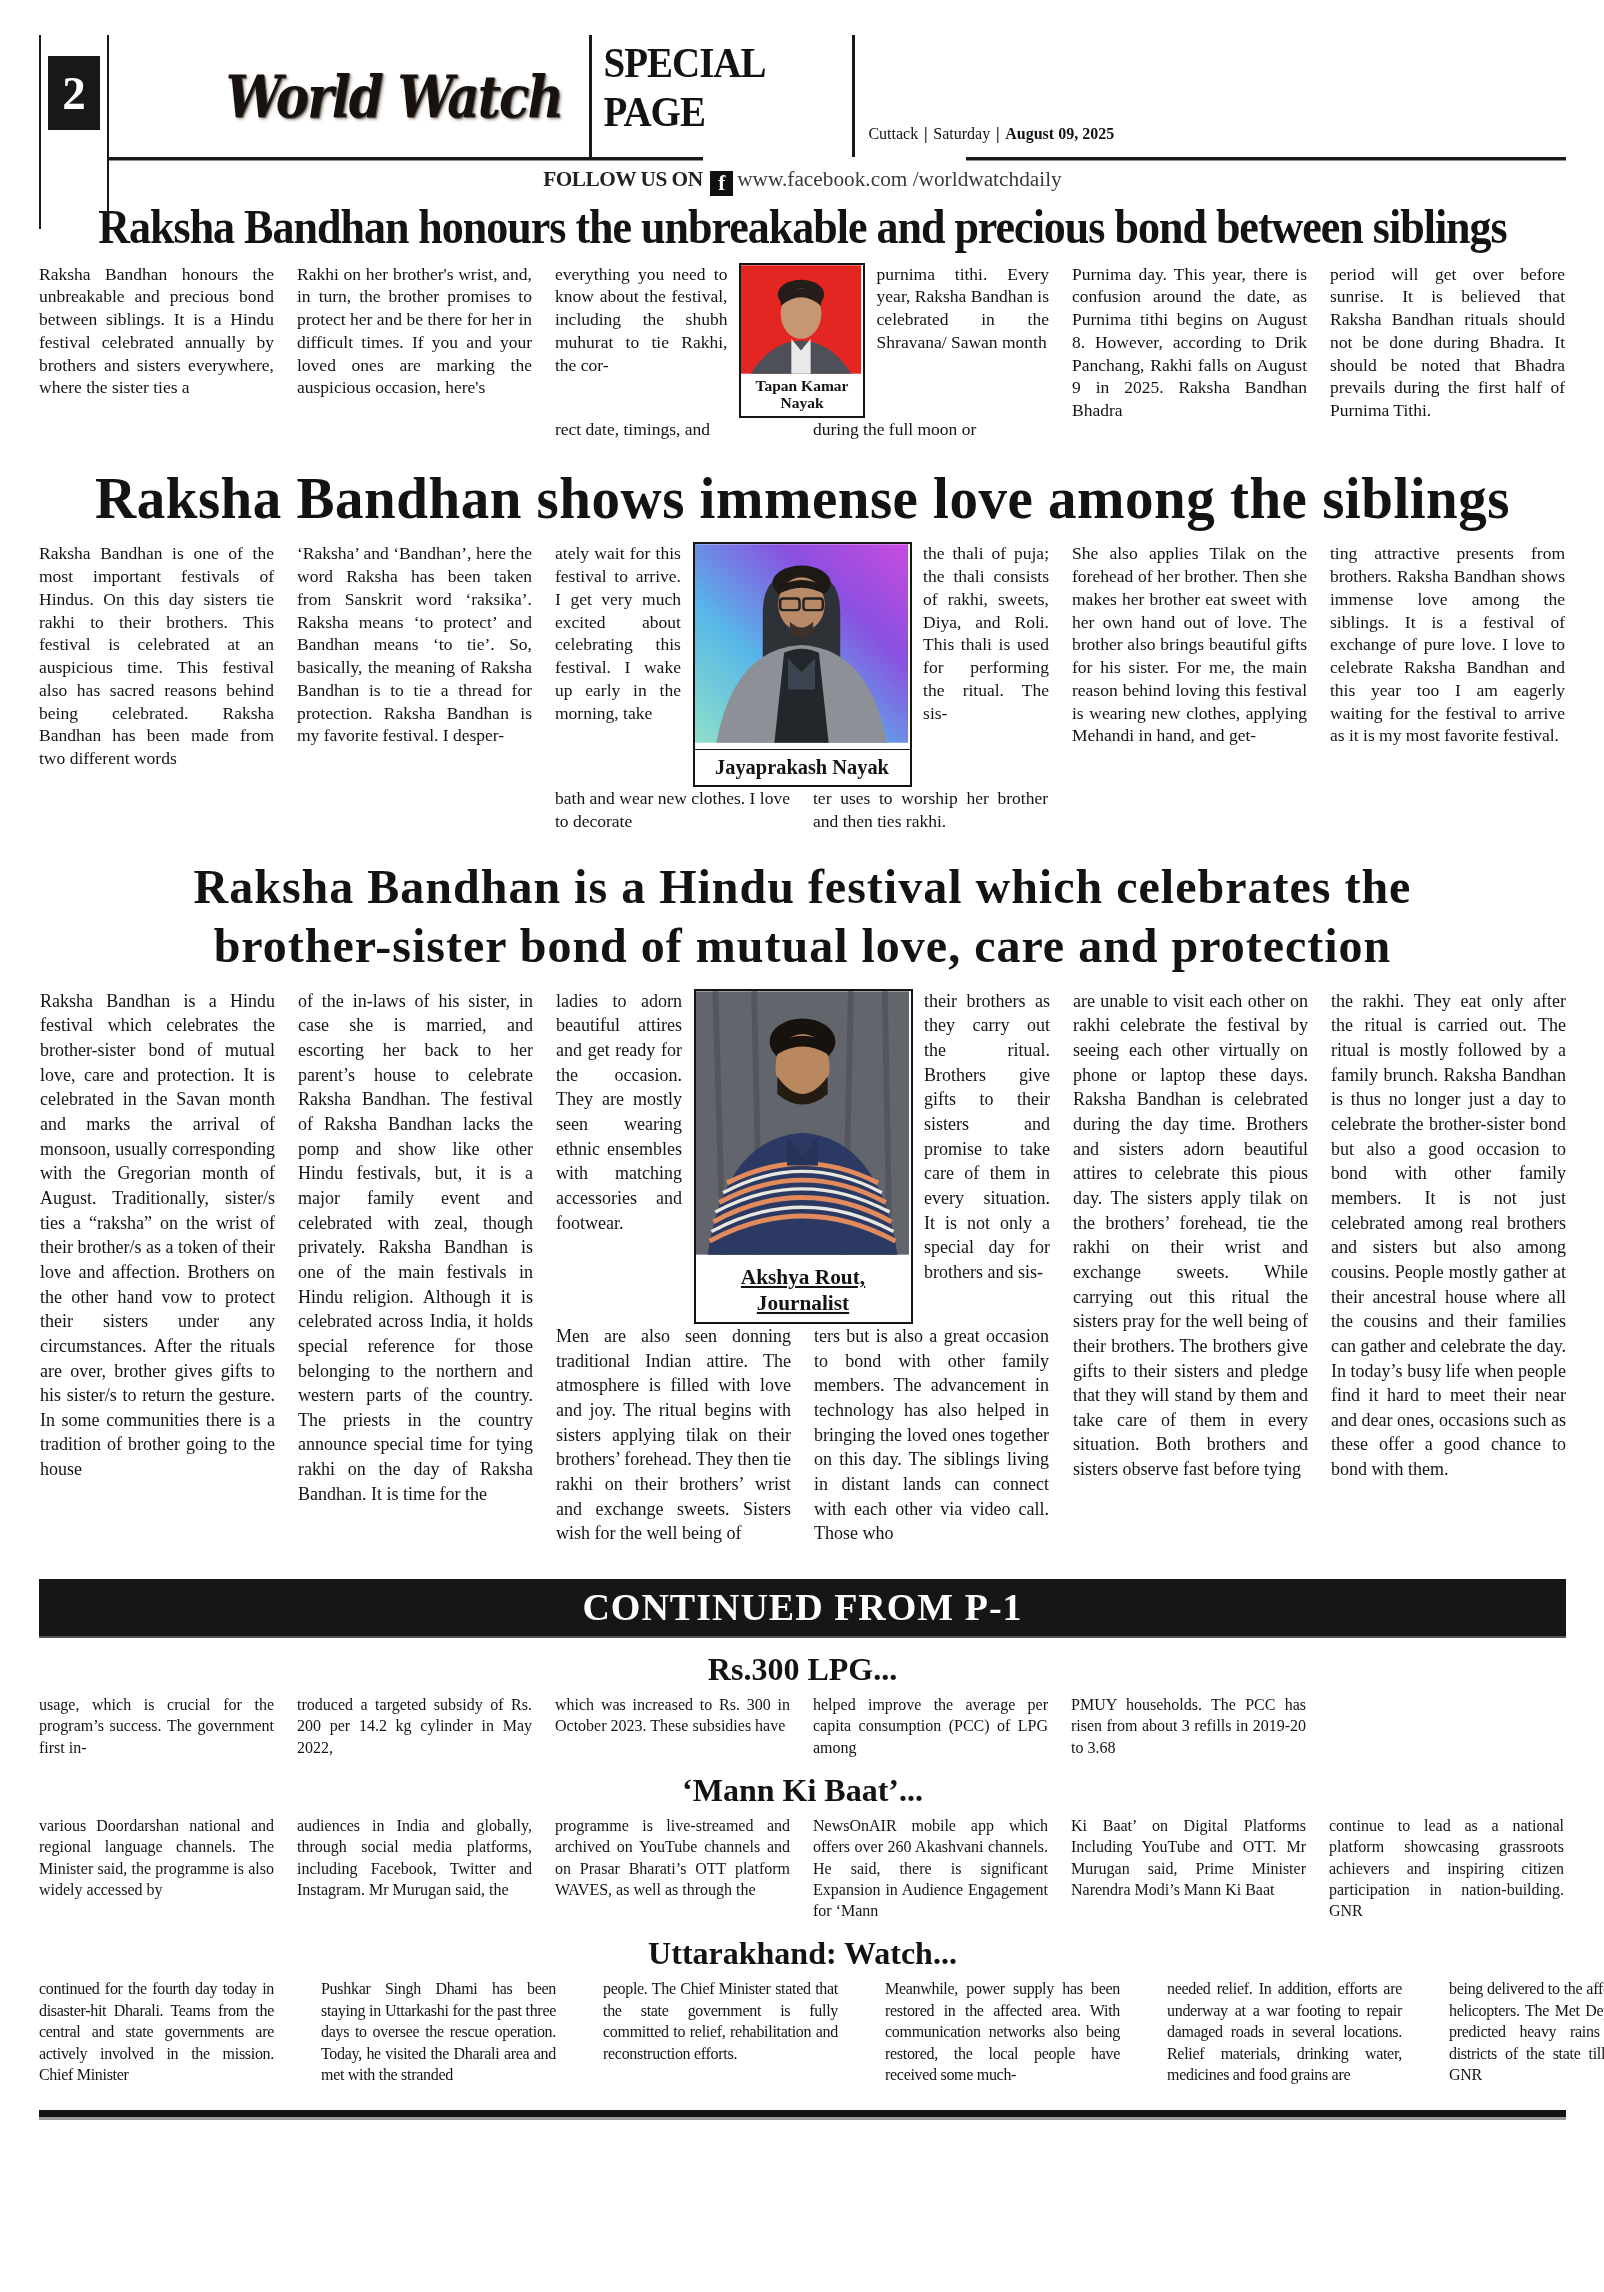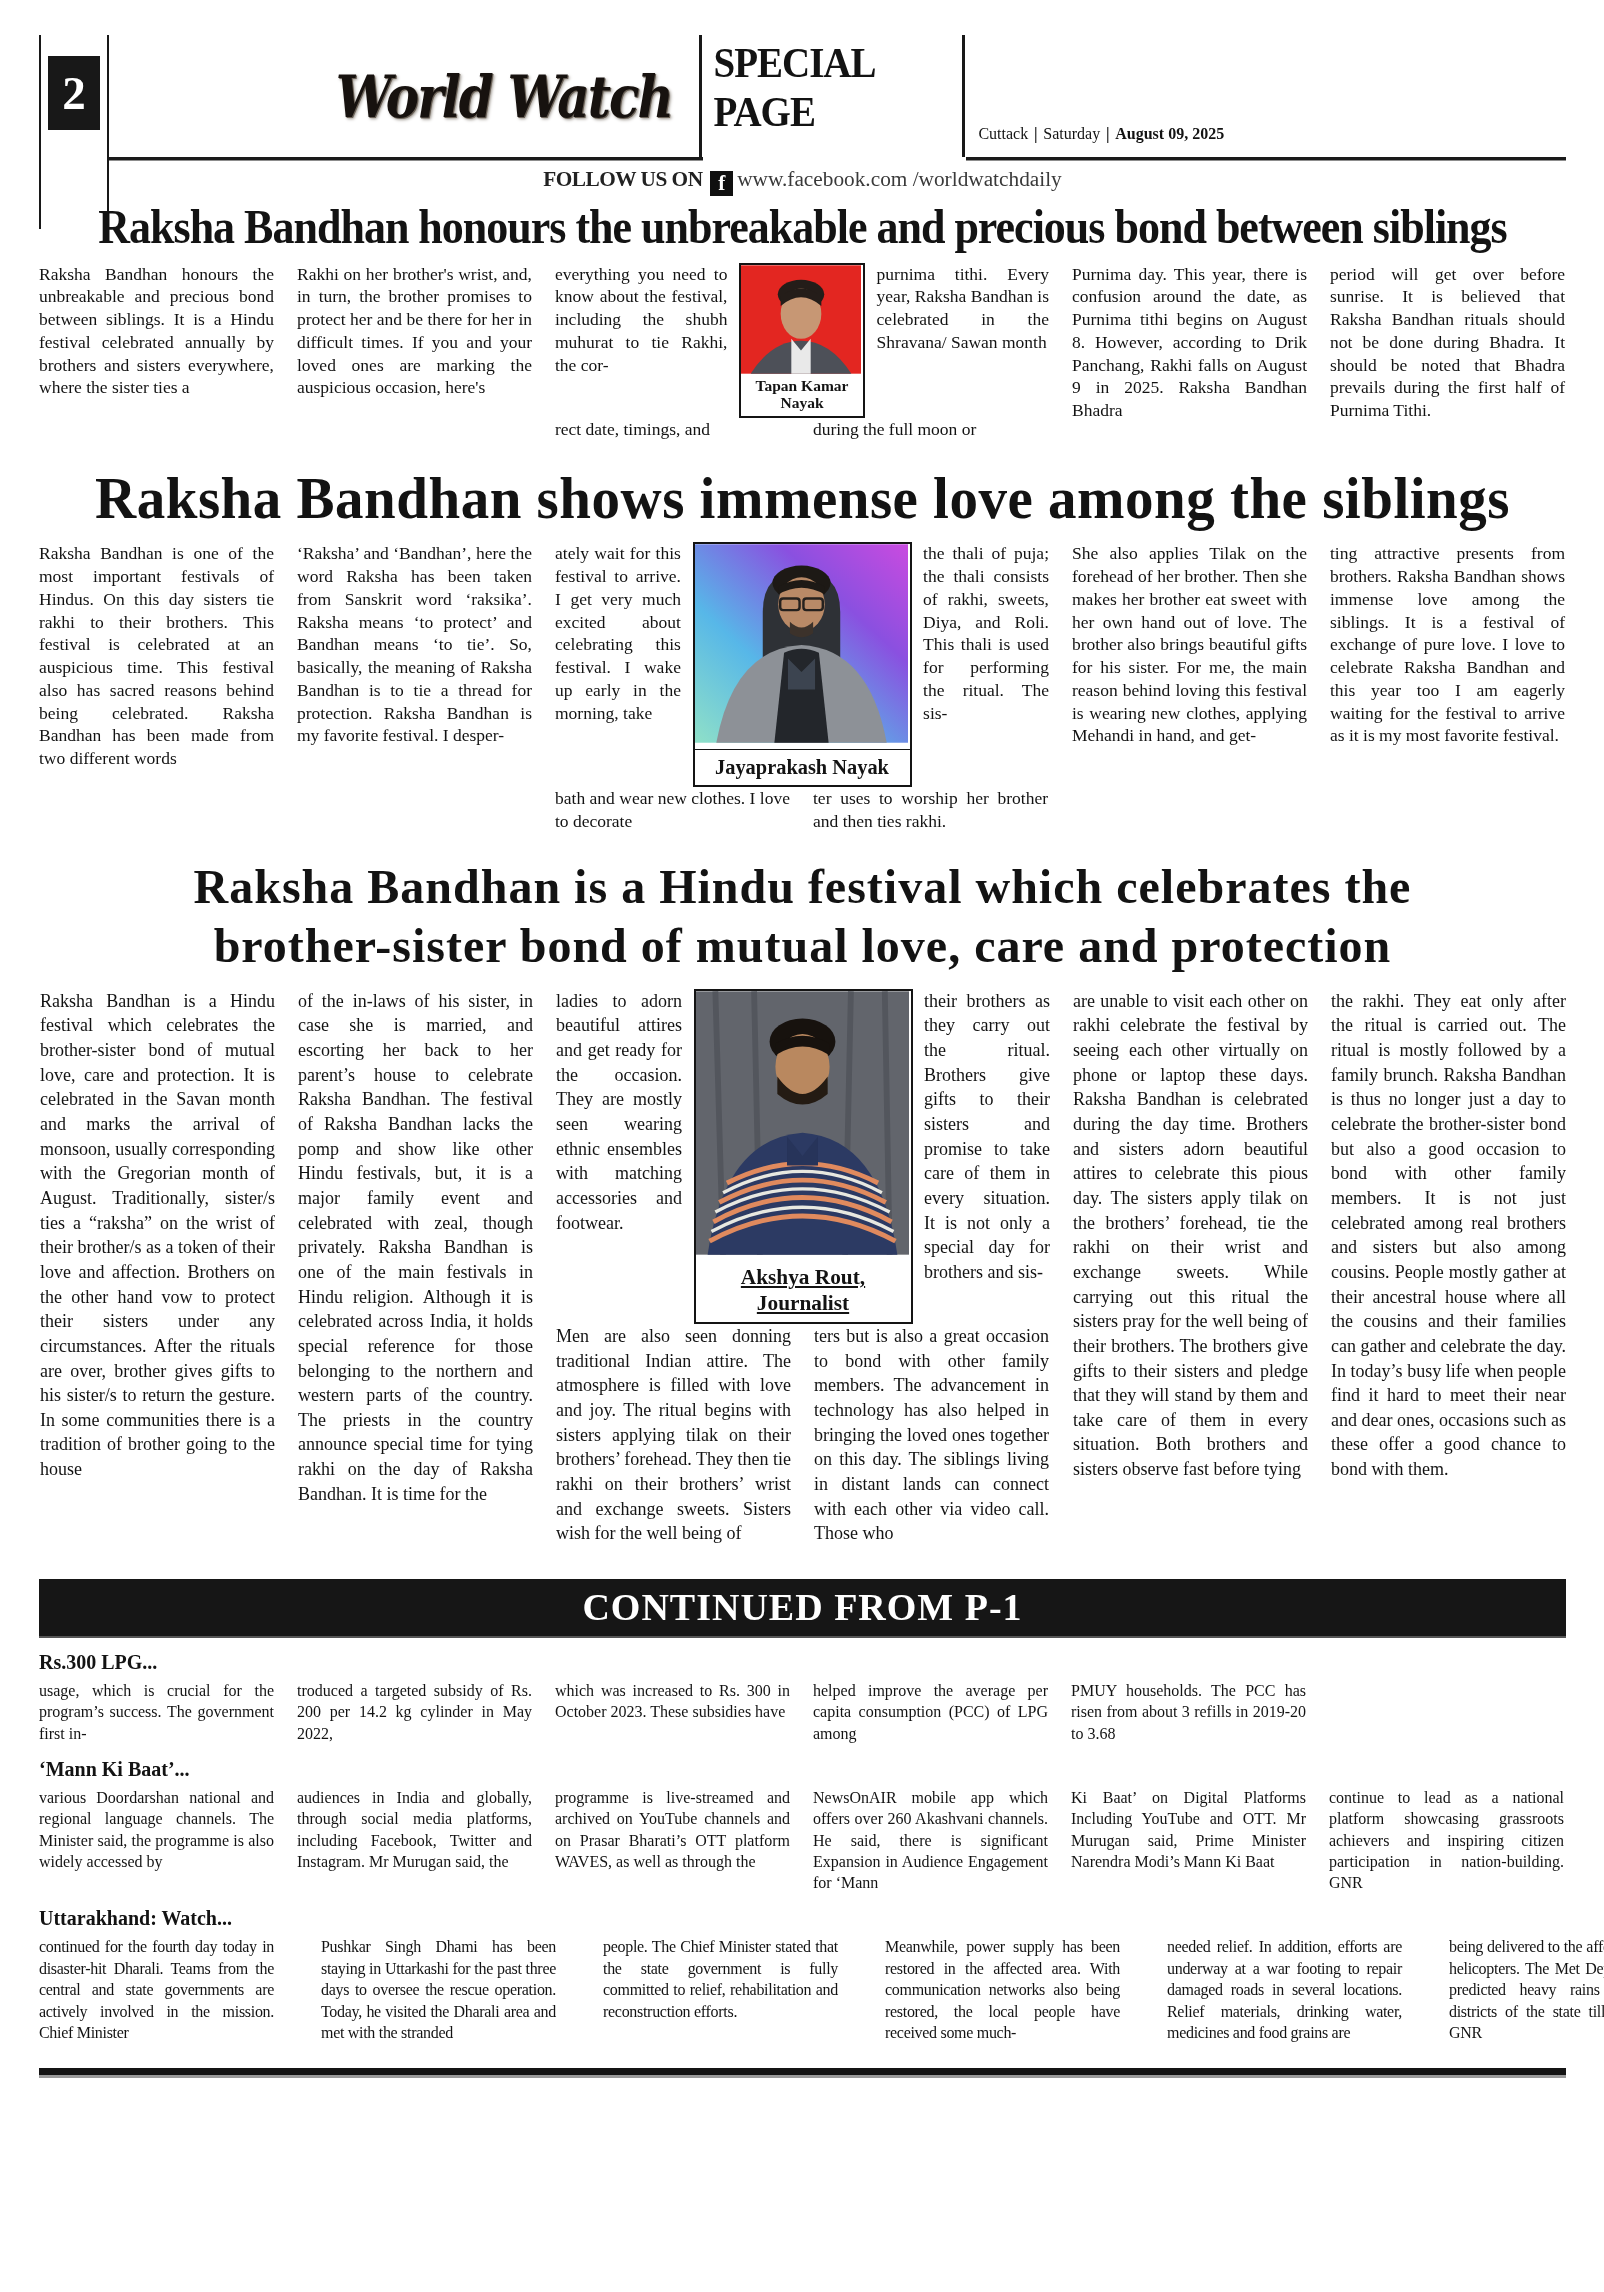--- a/index.html
+++ b/index.html
@@ -15,21 +15,21 @@
   .pagebox {
     position:absolute; left:0; top:0; width:70px; height:194px;
     border-left:2.9px solid #181818; border-right:2.9px solid #181818;
     display:flex; flex-direction:column; align-items:center;
   }
   .pagebox-num {
     margin-top:21.3px; width:52px; height:74px; background:#181818; color:#fff;
     font-size:47px; font-weight:bold; display:flex; align-items:center; justify-content:center;
   }
   .head-main { position:absolute; left:70px; right:0; top:0; height:122px; display:flex; }
-  .logo-area { width:590px; display:flex; align-items:center; justify-content:flex-end; padding-right:27px; }
+  .logo-area { width:480px; display:flex; align-items:center; justify-content:flex-end; padding-right:27px; }
   .logo {
     font-family:"DejaVu Serif", serif; font-style:italic; font-weight:bold;
     font-size:50px; letter-spacing:-1.9px; color:#17120f;
     text-shadow:1px 1px 0 #6b6258, 1.9px 1.9px 2.9px #9a948c;
     transform:scaleY(1.15);
   }
   .vdiv { width:2.9px; background:#181818; height:122px; }
   .section-area { width:260px; padding:1.9px 0 0 11.6px; }
   .section-title { font-size:39px; font-weight:bold; letter-spacing:-1px; transform:scaleY(1.1); transform-origin:top left; }
   .date-area { flex:1; display:flex; align-items:flex-end; padding:0 0 13.6px 13.6px; }
@@ -73,21 +73,21 @@
   .pb-a2 .caption { font-size:20.4px; padding:3.9px 0 4.9px; border-top:1.9px solid #141414; }
   .pb-a3 { width:219px; }
   .pb-a3 .caption { font-size:21.3px; line-height:1.2; padding:3.9px 0 5.8px;text-decoration:underline; }
 
   
   .banner {
     margin:33px 39px 0; background:#161616; color:#fff; text-align:center;
     font-size:38px; font-weight:bold; letter-spacing:1px; padding:5.8px 0 6.8px;
     border-bottom:2.9px solid #555;
   }
-  .subhead { margin:13.6px 39px 5.8px; text-align:left; font-size:20px; font-weight:bold; }
+  .subhead { margin:13.6px 39px 5.8px; text-align:center; font-size:32px; font-weight:bold; }
   .cont-cols { display:flex; gap:23px; margin:0 39px; text-align:justify; font-size:16px; line-height:1.34; }
   .cont-cols > div { width:235px; flex:0 0 auto; }
   .cont-tight { letter-spacing:-0.3px;gap:47px; }
   .bottom-rule { margin:25px 39px 0; height:9.7px; background:#141414; border-bottom:3.9px solid #9a9a9a; }
 </style>
 </head>
 <body>
 
 <div>
 

